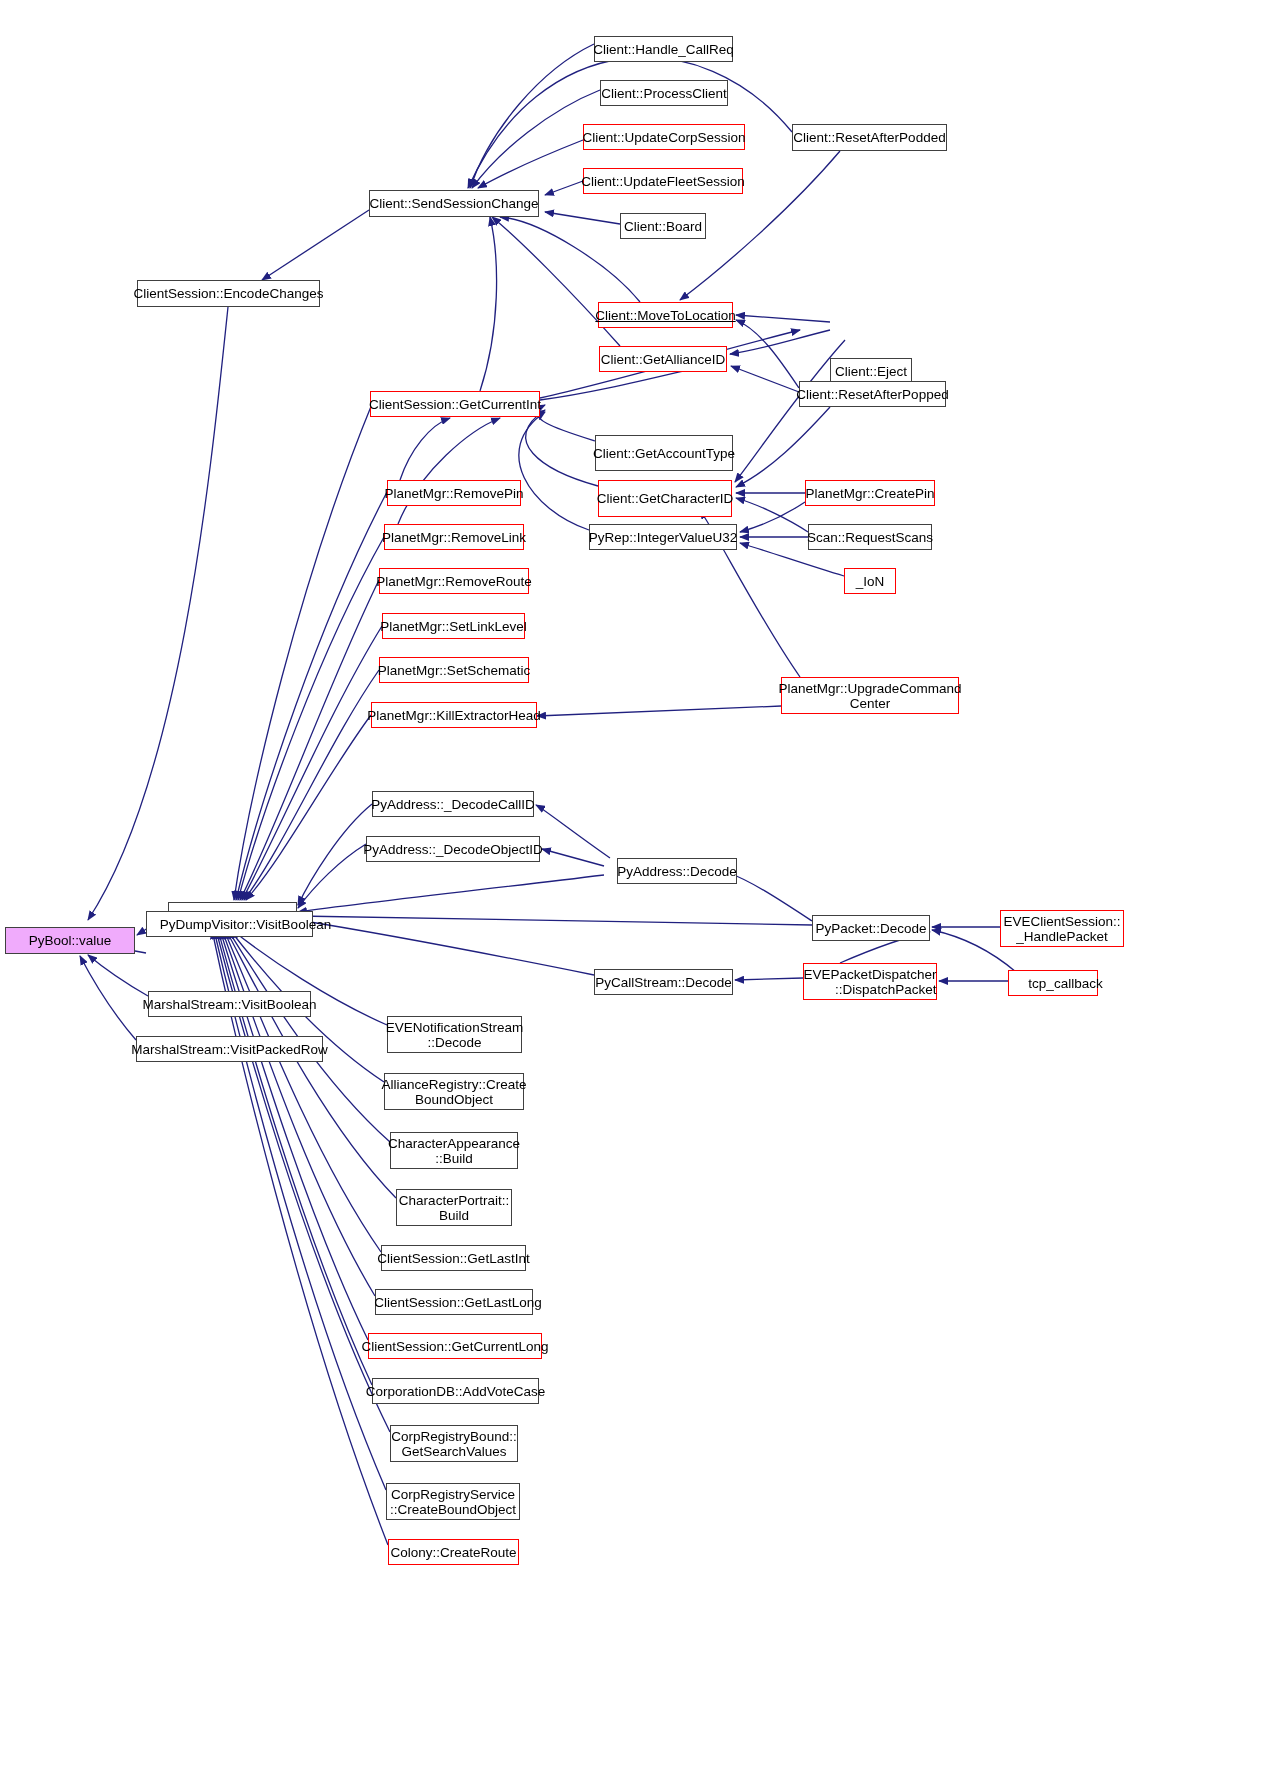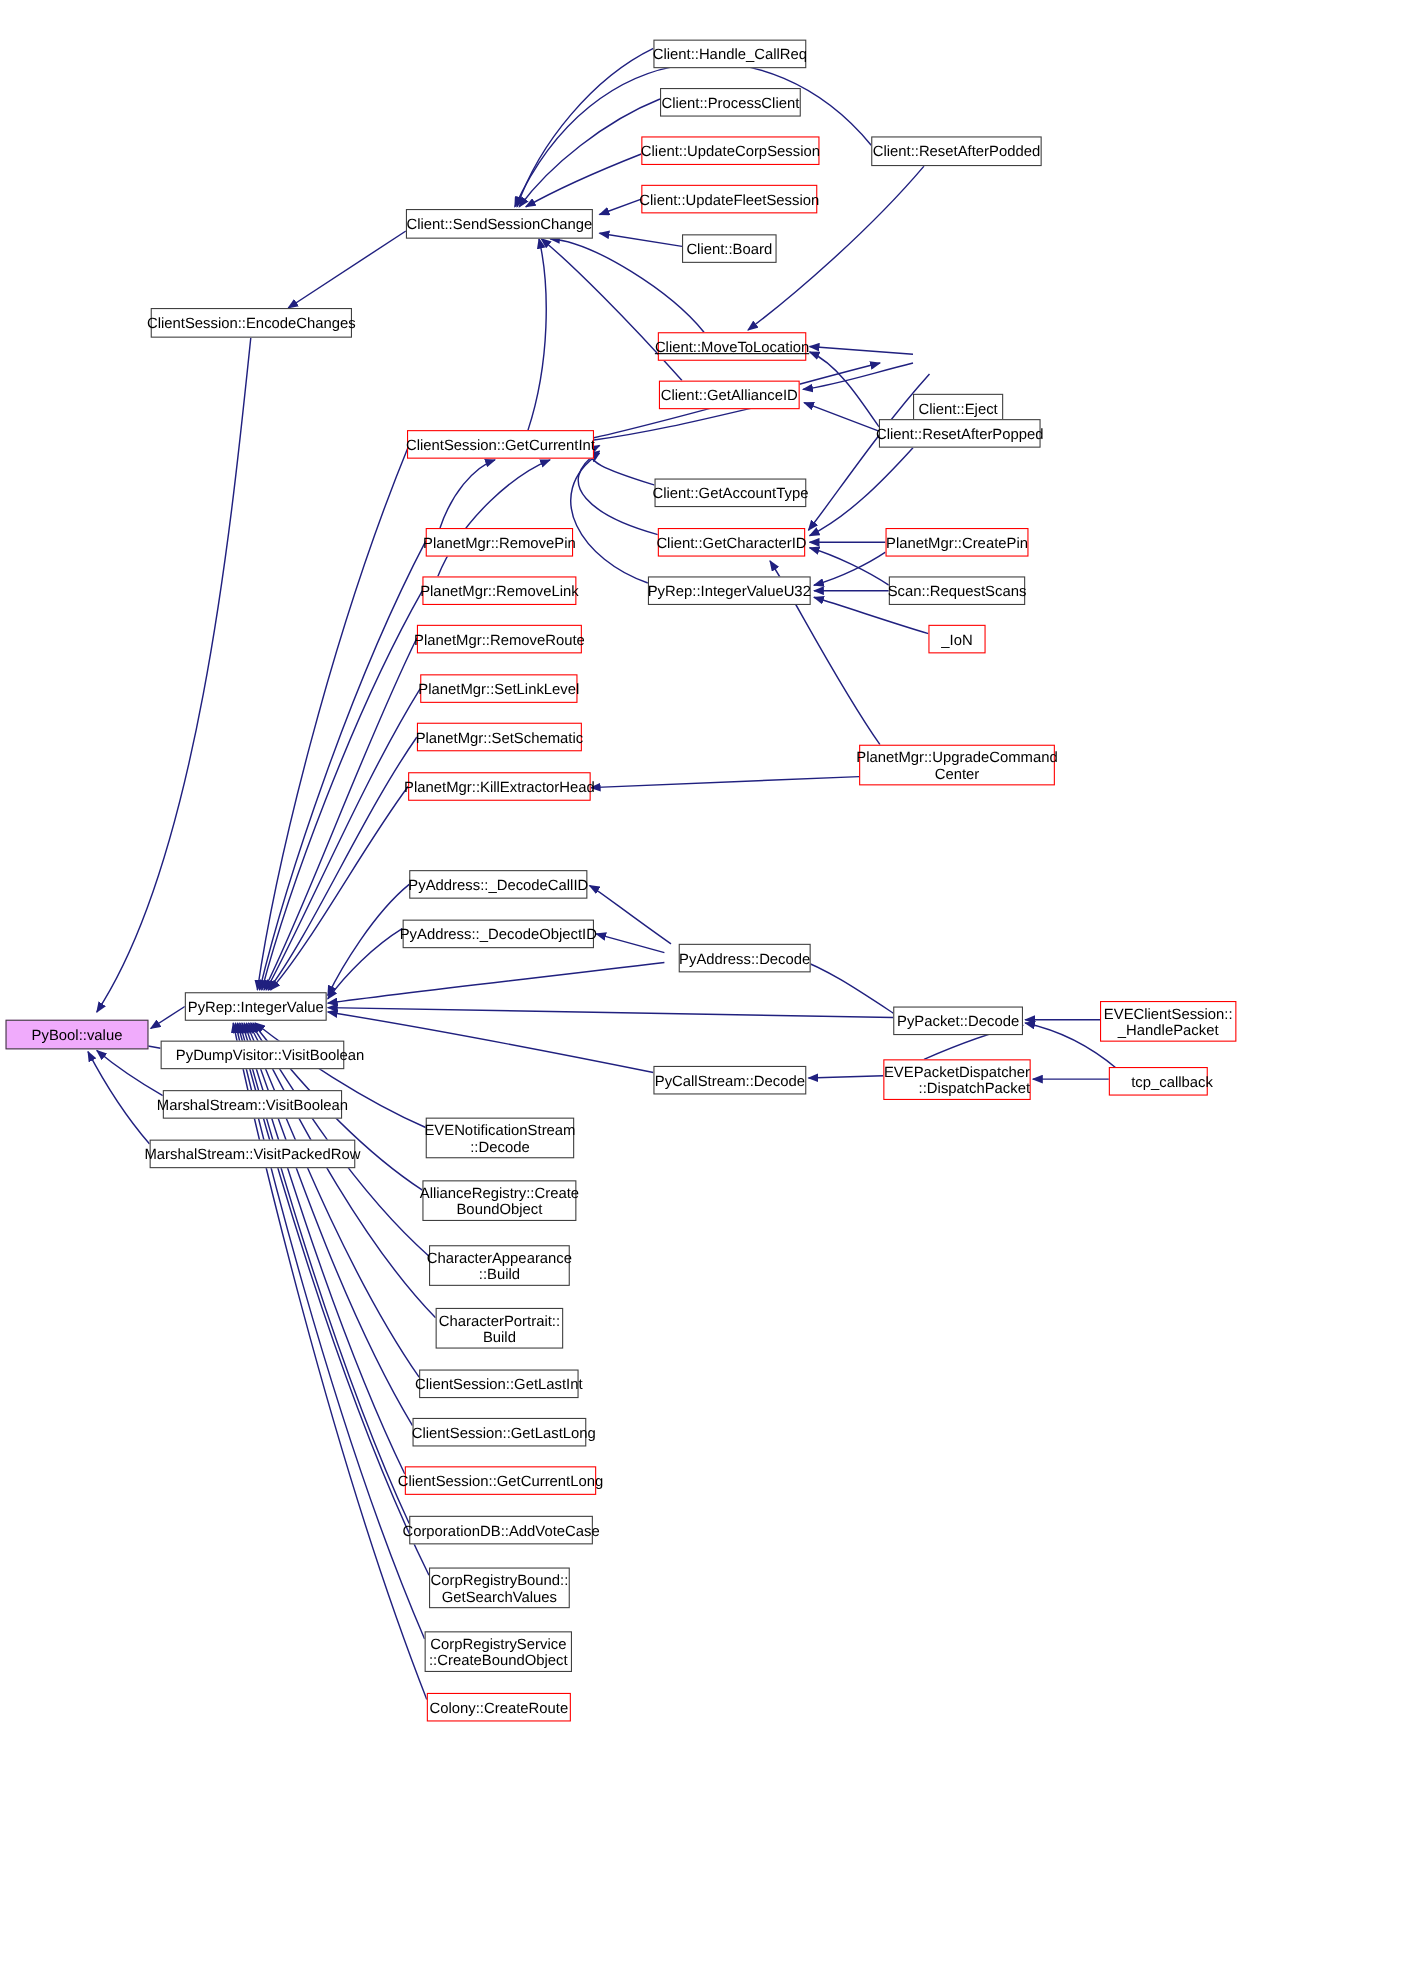--- a/index.html
+++ b/index.html
@@ -134,22 +134,22 @@
     <div class="node" style="left: 600px; top: 80px; width: 128px; height: 26px;">Client::ProcessClient</div>
     <div class="node red" style="left: 583px; top: 124px; width: 162px; height: 26px;">Client::UpdateCorpSession</div>
     <div class="node red" style="left: 583px; top: 168px; width: 160px; height: 26px;">Client::UpdateFleetSession</div>
     <div class="node" style="left: 620px; top: 213px; width: 86px; height: 26px;">Client::Board</div>
     <div class="node" style="left: 792px; top: 124px; width: 155px; height: 27px;">Client::ResetAfterPodded</div>
     <div class="node red" style="left: 598px; top: 302px; width: 135px; height: 26px; text-decoration: underline;">Client::MoveToLocation</div>
     <div class="node" style="left: 830px; top: 314px; width: 82px; height: 26px; margin-top: 44px;">Client::Eject</div>
     <div class="node red" style="left: 599px; top: 346px; width: 128px; height: 26px;">Client::GetAllianceID</div>
     <div class="node" style="left: 799px; top: 381px; width: 147px; height: 26px;">Client::ResetAfterPopped</div>
     <div class="node red" style="left: 370px; top: 391px; width: 170px; height: 26px;">ClientSession::GetCurrentInt</div>
-    <div class="node" style="left: 595px; top: 435px; width: 138px; height: 26px;">Client::GetAccountType</div>
-    <div class="node red" style="left: 598px; top: 480px; width: 134px; height: 26px;">Client::GetCharacterID</div>
+    <div class="node" style="left: 595px; top: 435px; width: 138px; height: 36px;">Client::GetAccountType</div>
+    <div class="node red" style="left: 598px; top: 480px; width: 134px; height: 37px;">Client::GetCharacterID</div>
     <div class="node red" style="left: 805px; top: 480px; width: 130px; height: 26px;">PlanetMgr::CreatePin</div>
     <div class="node" style="left: 589px; top: 524px; width: 148px; height: 26px;">PyRep::IntegerValueU32</div>
     <div class="node" style="left: 808px; top: 524px; width: 124px; height: 26px;">Scan::RequestScans</div>
     <div class="node red" style="left: 844px; top: 568px; width: 52px; height: 26px;">_IoN</div>
     <div class="node red" style="left: 387px; top: 480px; width: 134px; height: 26px;">PlanetMgr::RemovePin</div>
     <div class="node red" style="left: 384px; top: 524px; width: 140px; height: 26px;">PlanetMgr::RemoveLink</div>
     <div class="node red" style="left: 379px; top: 568px; width: 150px; height: 26px;">PlanetMgr::RemoveRoute</div>
     <div class="node red" style="left: 382px; top: 613px; width: 143px; height: 26px;">PlanetMgr::SetLinkLevel</div>
     <div class="node red" style="left: 379px; top: 657px; width: 150px; height: 26px;">PlanetMgr::SetSchematic</div>
     <div class="node red" style="left: 371px; top: 702px; width: 166px; height: 26px;">PlanetMgr::KillExtractorHead</div>
@@ -159,21 +159,21 @@
     <div class="node" style="left: 366px; top: 836px; width: 174px; height: 26px;">PyAddress::_DecodeObjectID</div>
     <div class="node" style="left: 604px; top: 858px; width: 120px; height: 26px; margin-left: 13px;">PyAddress::Decode</div>
     <div class="node" style="left: 168px; top: 902px; width: 129px; height: 26px;">PyRep::IntegerValue</div>
     <div class="node" style="left: 812px; top: 915px; width: 118px; height: 26px;">PyPacket::Decode</div>
     <div class="node red" style="left: 1000px; top: 910px; width: 124px; height: 37px;">EVEClientSession::
 _HandlePacket</div>
     <div class="node" style="left: 594px; top: 969px; width: 139px; height: 26px;">PyCallStream::Decode</div>
     <div class="node red" style="left: 803px; top: 963px; width: 134px; height: 37px; text-align: right;">EVEPacketDispatcher
 ::DispatchPacket</div>
     <div class="node red" style="left: 1008px; top: 970px; width: 90px; height: 26px; padding-left: 28px;">tcp_callback</div>
-    <div class="node" style="left: 146px; top: 946px; width: 167px; height: 26px; padding-left: 35px;">PyDumpVisitor::VisitBoolean</div>
+    <div class="node" style="left: 146px; top: 911px; width: 167px; height: 26px; padding-left: 35px;">PyDumpVisitor::VisitBoolean</div>
     <div class="node" style="left: 148px; top: 991px; width: 163px; height: 26px;">MarshalStream::VisitBoolean</div>
     <div class="node" style="left: 136px; top: 1036px; width: 187px; height: 26px;">MarshalStream::VisitPackedRow</div>
     <div class="node" style="left: 387px; top: 1016px; width: 135px; height: 37px;">EVENotificationStream
 ::Decode</div>
     <div class="node" style="left: 384px; top: 1073px; width: 140px; height: 37px;">AllianceRegistry::Create
 BoundObject</div>
     <div class="node" style="left: 390px; top: 1132px; width: 128px; height: 37px;">CharacterAppearance
 ::Build</div>
     <div class="node" style="left: 396px; top: 1189px; width: 116px; height: 37px;">CharacterPortrait::
 Build</div>

